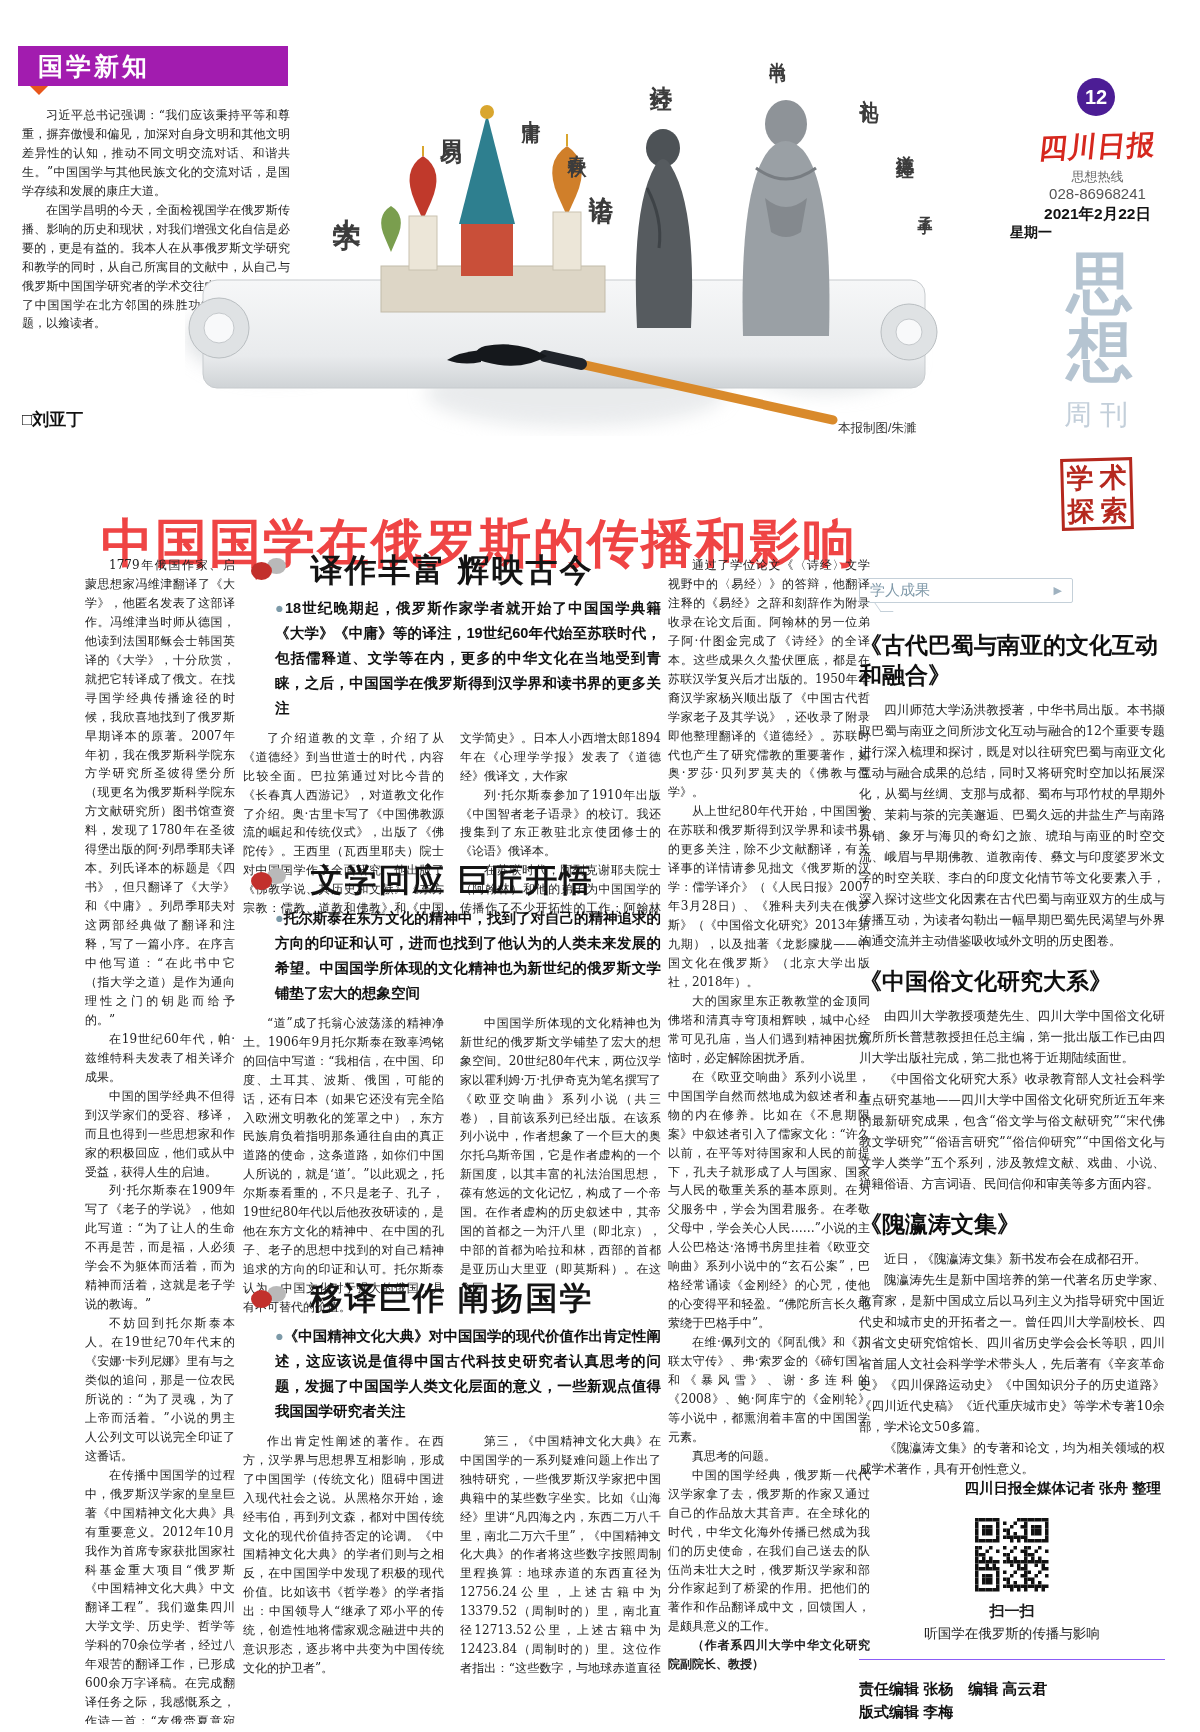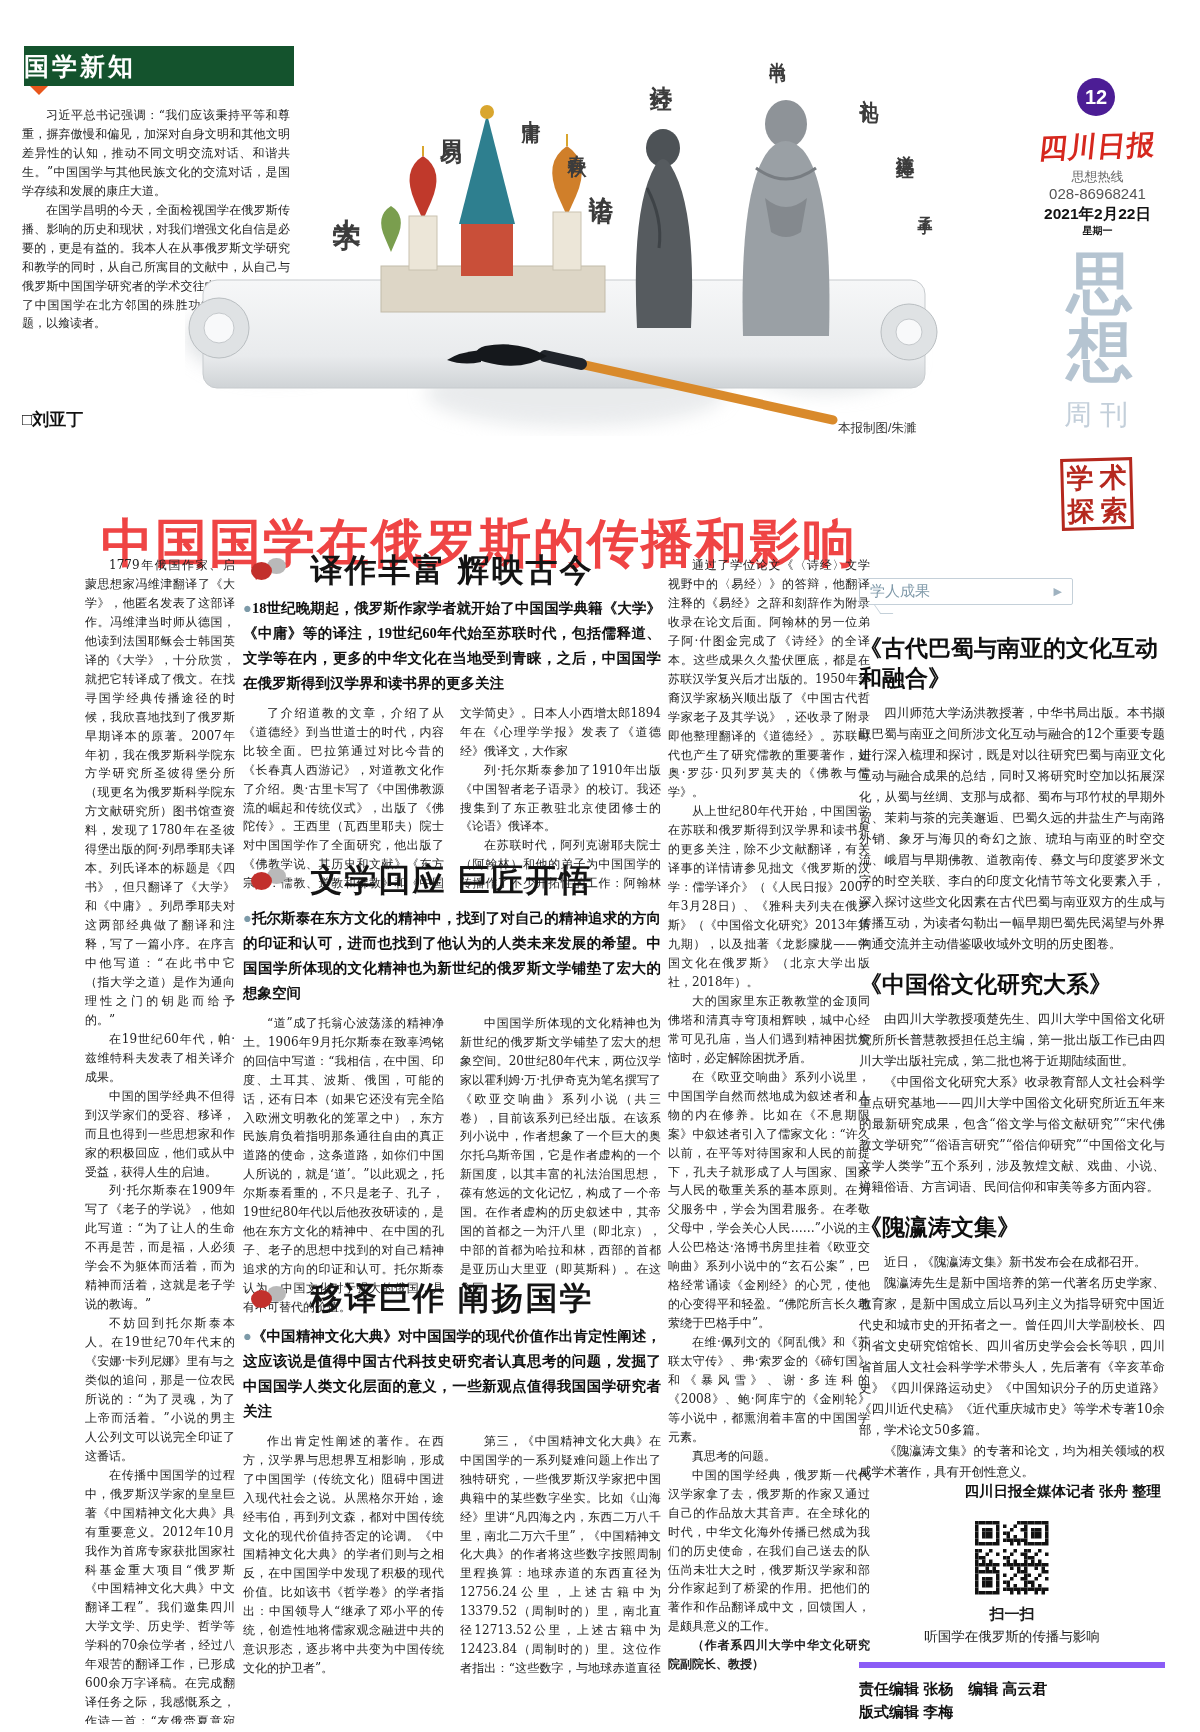--- a/index.html
+++ b/index.html
@@ -1,40 +1,40 @@
 <!DOCTYPE html>
 <html><head>
 <meta charset="utf-8">
 <style>
   html,body{margin:0;padding:0;}
   body{width:1200px;height:1732px;position:relative;overflow:hidden;background:#ffffff;
        font-family:"Liberation Sans",sans-serif;color:#1c1c1c;}
   .abs{position:absolute;}
   
-  .intro-band{left:18px;top:46px;width:270px;height:40px;background:#14532d;color:#fff;
-      font-weight:bold;font-size:25px;line-height:40px;box-sizing:border-box;letter-spacing:3px;margin-left:6px;}
+  .intro-band{left:18px;top:46px;width:270px;height:40px;background:#a21caf;color:#fff;
+      font-weight:bold;font-size:25px;line-height:40px;padding-left:20px;box-sizing:border-box;letter-spacing:3px;}
   .intro-tail{left:30px;top:86px;width:0;height:0;border:9px solid transparent;border-top-color:#e8561b;}
   .intro-text{left:22px;top:106px;width:268px;height:288px;overflow:hidden;
       font-family:"DejaVu Serif",serif;font-size:14.5px;line-height:1.72;text-align:justify;color:#222;}
   .intro-text p{margin:0;text-indent:2em;}
   .intro-author{left:22px;top:408px;font-size:17px;font-weight:bold;color:#111;}
   
   .illus{left:185px;top:28px;width:758px;height:408px;}
   .illus .vlabel{position:absolute;writing-mode:vertical-rl;font-family:"DejaVu Serif",serif;
       color:#3c3c3c;font-weight:bold;letter-spacing:4px;}
   .caption{left:838px;top:420px;width:120px;font-size:12.5px;color:#333;}
   
   .mh-circle{left:1077px;top:78px;width:38px;height:38px;border-radius:50%;background:#4c1d95;color:#fff;
       font-size:20px;font-weight:bold;text-align:center;line-height:38px;}
   .mh-logo{left:1010px;top:128px;width:175px;text-align:center;color:#d6281e;font-weight:bold;
       font-family:"DejaVu Serif",serif;font-size:28px;transform:skewX(-8deg) rotate(-2deg);letter-spacing:1px;}
   .mh-hotline{left:1010px;top:168px;width:175px;text-align:center;font-size:13px;color:#666;}
   .mh-phone{left:1010px;top:185px;width:175px;text-align:center;font-size:15px;color:#555;}
   .mh-date{left:1010px;top:204px;width:175px;text-align:center;font-size:15.5px;font-weight:bold;color:#111;}
-  .mh-week{left:1010px;top:224px;width:175px;text-align:center;font-size:10px;font-weight:bold;color:#111;}
+  .mh-week{left:1010px;top:224px;width:175px;text-align:left;font-size:14px;font-weight:bold;color:#111;}
   .mh-big{left:1035px;top:250px;width:130px;text-align:center;font-family:"DejaVu Serif",serif;
       font-weight:bold;font-size:66px;line-height:1.02;color:#b5c4d1;}
   .mh-sub{left:1035px;top:396px;width:130px;text-align:center;font-family:"DejaVu Serif",serif;
       font-size:28px;letter-spacing:8px;color:#c3cfda;}
   .mh-seal{left:1061px;top:458px;width:72px;height:72px;border:3px solid #b5281e;box-sizing:border-box;
       transform:rotate(-1.5deg);display:grid;grid-template-columns:1fr 1fr;background:#fff;}
   .mh-seal span{font-family:"DejaVu Serif",serif;font-weight:bold;font-size:27px;color:#b5281e;
       text-align:center;line-height:33px;}
   
   .headline{left:83px;top:474px;width:792px;text-align:center;font-size:52px;font-weight:900;
@@ -50,42 +50,42 @@
   .sec1{top:552px;height:306px;}
   .sec2{top:862px;height:486px;}
   .sec3{top:1280px;height:388px;}
   .sec-head{position:relative;text-align:center;font-size:32px;font-weight:bold;color:#141414;
       letter-spacing:2px;height:40px;line-height:36px;}
   .bubble{position:absolute;left:8px;top:6px;width:40px;height:26px;}
   .bubble .b-gray{position:absolute;left:16px;top:0;width:19px;height:16px;border-radius:50%;background:#b9b9b9;}
   .bubble .b-red{position:absolute;left:0;top:4px;width:21px;height:18px;border-radius:50%;background:#c2302c;}
   .bubble .b-red:after{content:"";position:absolute;bottom:-5px;left:3px;border:5px solid transparent;
       border-top-color:#c2302c;border-left-width:2px;}
-  .sec-lead{font-family:Liberation Serif, serif;font-weight:bold;font-size:14.5px;line-height:1.72;
-      text-align:justify;color:#111;margin-top:4px;}
+  .sec-lead{font-family:Liberation Sans, sans-serif;font-weight:bold;font-size:14.5px;line-height:1.72;
+      text-align:justify;color:#111;margin-top:4px;margin-left:32px;}
   .sec-lead .dot{color:#7d9aa8;}
   .sec-body{margin-top:8px;column-count:2;column-gap:16px;overflow:hidden;}
   .sec1 .sec-body{height:206px;}
   .sec2 .sec-body{height:372px;}
   .sec3 .sec-body{height:262px;}
   
   .sidebar{left:859px;top:578px;width:306px;height:1148px;display:flex;flex-direction:column;overflow:hidden;}
   .tabrow{width:214px;height:34px;border:1.5px solid #c4d0d9;border-radius:2px;display:flex;align-items:center;
       padding:0 10px;box-sizing:border-box;font-family:"DejaVu Serif",serif;font-size:15px;color:#7f99a9;}
   .tabrow .arr{margin-left:auto;font-size:11px;color:#9fb2c0;}
   .tab-tail{width:12px;height:12px;border-left:1.5px solid #c4d0d9;border-bottom:1.5px solid #c4d0d9;
       transform:skewX(35deg);margin:-1px 0 4px 18px;}
   .book-title{font-size:23px;font-weight:bold;line-height:1.3;color:#0f0f0f;margin:16px 0 8px 0;}
   .sb-text{font-family:"DejaVu Serif",serif;font-size:12.5px;line-height:1.68;text-align:justify;color:#222;}
   .sb-text p{margin:0;text-indent:2em;}
   .reporter{margin-top:auto;text-align:right;font-weight:bold;font-size:14.5px;color:#111;padding-right:4px;}
   .qr-wrap{margin:20px auto 0 auto;width:74px;height:74px;}
   .scan1{text-align:center;font-family:"DejaVu Serif",serif;font-weight:bold;font-size:15px;margin-top:10px;}
   .scan2{text-align:center;font-family:"DejaVu Serif",serif;font-size:13.5px;margin-top:4px;}
-  .credits{margin-top:16px;border-top:6px solid #8b5cf6;padding-top:12px;font-size:15px;font-weight:bold;color:#111;}
+  .credits{margin-top:16px;border-top:1px solid #8b5cf6;padding-top:20px;font-size:15px;font-weight:bold;color:#111;}
   .credits div{margin-bottom:4px;}
 </style>
 </head>
 <body>
 
 <div class="abs intro-band">国学新知</div>
 <div class="abs intro-tail"></div>
 <div class="abs intro-text bodytext">
     <p>习近平总书记强调：“我们应该秉持平等和尊重，摒弃傲慢和偏见，加深对自身文明和其他文明差异性的认知，推动不同文明交流对话、和谐共生。”中国国学与其他民族文化的交流对话，是国学存续和发展的康庄大道。</p>
     <p>在国学昌明的今天，全面检视国学在俄罗斯传播、影响的历史和现状，对我们增强文化自信是必要的，更是有益的。我本人在从事俄罗斯文学研究和教学的同时，从自己所寓目的文献中，从自己与俄罗斯中国国学研究者的学术交往中，深深感受到了中国国学在北方邻国的殊胜功德，略述以下三题，以飨读者。</p>

